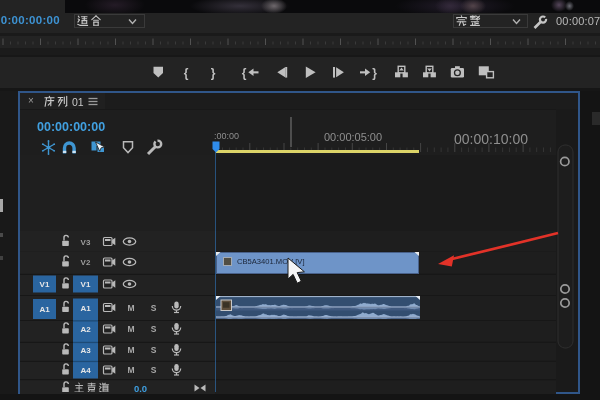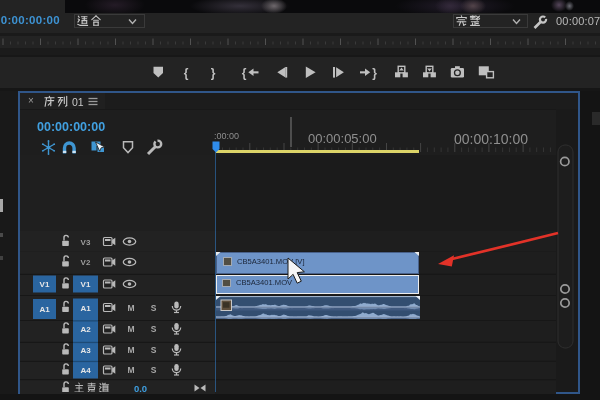--- a/index.html
+++ b/index.html
@@ -273,21 +273,21 @@
       <rect x="77" y="8.5" width="7.5" height="6" fill="#3f96d2" stroke="#1e1e1e" stroke-width="1"></rect>
       <path d="M75.5,4 l4.2,9.2 1.4,-3.4 3.6,-0.8 z" fill="#eef5fb" stroke="#1e1e1e" stroke-width="0.8"></path>
       <path d="M103.5,3.8 h9 v6 l-4.5,4.8 l-4.5,-4.8 z" fill="none" stroke="#b9b9b9" stroke-width="1.5"></path>
       <g>
         <path d="M128,16 L135.8,8.2" stroke="#b9b9b9" stroke-width="3" fill="none"></path>
         <circle cx="137.8" cy="6" r="3.4" stroke="#b9b9b9" stroke-width="2.4" fill="none"></circle>
         <path d="M137.8,6 L131.8,-0.8 L137.0,-1.6 Z" fill="#1e1e1e"></path>
       </g>
     </svg>
 <div class="a" style="left:214px;top:131px;color:#8f8f8f;font-size:9px">:00:00</div>
-<div class="a" style="left:308px;top:131px;color:#8f8f8f;font-size:13px">00:00:05:00</div>
+<div class="a" style="left:324px;top:131px;color:#8f8f8f;font-size:11px">00:00:05:00</div>
 <div class="a" style="left:454px;top:131px;color:#8f8f8f;font-size:14px">00:00:10:00</div>
 <svg class="a" style="left:215px;top:109px" width="341" height="46" xmlns="http://www.w3.org/2000/svg">
       <line x1="0.7" y1="34" x2="0.7" y2="43" stroke="#454545" stroke-width="1"></line>
       <line x1="7.5" y1="38.5" x2="7.5" y2="43" stroke="#343434" stroke-width="1"></line>
       <line x1="14.4" y1="38.5" x2="14.4" y2="43" stroke="#343434" stroke-width="1"></line>
       <line x1="21.2" y1="38.5" x2="21.2" y2="43" stroke="#343434" stroke-width="1"></line>
       <line x1="28.0" y1="38.5" x2="28.0" y2="43" stroke="#343434" stroke-width="1"></line>
       <line x1="34.8" y1="34" x2="34.8" y2="43" stroke="#454545" stroke-width="1"></line>
       <line x1="41.7" y1="38.5" x2="41.7" y2="43" stroke="#343434" stroke-width="1"></line>
       <line x1="48.5" y1="38.5" x2="48.5" y2="43" stroke="#343434" stroke-width="1"></line>
@@ -533,24 +533,20 @@
       </g>
     </svg>
 <div class="a" style="left:216px;top:252px;width:203px;height:21.5px;background:#6e94c8;box-sizing:border-box;border:1px solid #49618a">
 <div class="a" style="left:6px;top:4px;width:8.5px;height:8.5px;background:#514e44;border:1px solid #a4aab2;box-sizing:border-box"></div>
 <div class="a" style="left:20px;top:3.5px;color:#1a2436;font-size:7.6px;letter-spacing:0px;white-space:nowrap">CB5A3401.MOV [V]</div>
     </div>
 <svg class="a" style="left:216px;top:252px" width="203" height="8" xmlns="http://www.w3.org/2000/svg">
       <path d="M0,0 L4.5,0 L0,4 Z" fill="#ececec"></path>
       <path d="M203,0 L198.5,0 L203,4 Z" fill="#ececec"></path>
     </svg>
-<div class="a" style="left:216px;top:274.5px;width:203px;height:19.5px;background:#6e94c8;box-sizing:border-box;border:1.8px solid #ededed">
-<div class="a" style="left:5px;top:3px;width:8.5px;height:8.5px;background:#514e44;border:1px solid #a4aab2;box-sizing:border-box"></div>
-<div class="a" style="left:19px;top:2.8px;color:#1a2436;font-size:7.6px;letter-spacing:0px;white-space:nowrap">CB5A3401.MOV</div>
-    </div>
 <svg width="204" height="23" viewBox="0 0 204 23" style="position:absolute;left:216px;top:296px" xmlns="http://www.w3.org/2000/svg">
 <rect x="0" y="0" width="204" height="23" fill="#334e70"></rect>
 <rect x="0" y="11.9" width="204" height="2.6" fill="#40597e"></rect>
 <rect x="0" y="21.9" width="204" height="1.1" fill="#40597e"></rect>
 <path d="M0,10.8 L0,10.6 L1,10.5 L2,10.5 L3,10.4 L4,10.5 L5,10.6 L6,10.4 L7,10.6 L8,10.6 L9,10.5 L10,10.4 L11,10.5 L12,10.5 L13,10.5 L14,10.4 L15,10.5 L16,10.3 L17,10.0 L18,9.9 L19,9.6 L20,9.1 L21,9.2 L22,9.8 L23,10.2 L24,10.5 L25,10.4 L26,10.4 L27,10.5 L28,10.4 L29,10.6 L30,10.6 L31,10.5 L32,10.4 L33,10.5 L34,10.6 L35,10.5 L36,10.5 L37,10.4 L38,10.5 L39,10.4 L40,10.1 L41,10.1 L42,9.5 L43,9.4 L44,8.8 L45,9.0 L46,8.4 L47,8.1 L48,8.5 L49,8.2 L50,8.3 L51,8.7 L52,9.2 L53,9.0 L54,9.2 L55,9.2 L56,9.1 L57,8.9 L58,8.9 L59,8.5 L60,9.2 L61,9.5 L62,10.0 L63,9.9 L64,9.9 L65,9.3 L66,9.2 L67,8.7 L68,8.7 L69,8.9 L70,9.0 L71,9.5 L72,10.1 L73,10.3 L74,10.4 L75,10.6 L76,10.4 L77,10.4 L78,10.5 L79,10.5 L80,10.5 L81,10.4 L82,10.6 L83,10.4 L84,10.6 L85,10.4 L86,10.6 L87,10.6 L88,10.5 L89,10.4 L90,10.3 L91,10.3 L92,9.8 L93,9.6 L94,9.5 L95,9.7 L96,9.9 L97,10.1 L98,10.3 L99,10.5 L100,10.4 L101,10.5 L102,10.6 L103,10.5 L104,10.5 L105,10.4 L106,10.1 L107,9.9 L108,9.4 L109,9.2 L110,9.3 L111,9.3 L112,9.6 L113,9.8 L114,10.2 L115,10.2 L116,10.5 L117,10.4 L118,10.6 L119,10.5 L120,10.6 L121,10.6 L122,10.5 L123,10.6 L124,10.6 L125,10.6 L126,10.5 L127,10.6 L128,10.6 L129,10.6 L130,10.5 L131,10.5 L132,10.6 L133,10.5 L134,10.6 L135,10.4 L136,10.2 L137,10.1 L138,10.0 L139,9.9 L140,9.7 L141,9.2 L142,8.8 L143,8.5 L144,7.6 L145,7.5 L146,7.9 L147,6.7 L148,7.2 L149,6.8 L150,7.4 L151,7.5 L152,7.4 L153,7.7 L154,7.8 L155,8.2 L156,7.6 L157,8.0 L158,7.8 L159,7.6 L160,7.9 L161,8.7 L162,9.2 L163,9.3 L164,8.9 L165,8.7 L166,8.7 L167,8.0 L168,7.9 L169,8.4 L170,9.0 L171,9.2 L172,9.4 L173,9.9 L174,10.1 L175,10.4 L176,10.5 L177,10.6 L178,10.6 L179,10.6 L180,10.6 L181,10.4 L182,10.5 L183,10.5 L184,10.6 L185,10.5 L186,10.6 L187,10.5 L188,10.4 L189,10.4 L190,10.4 L191,10.1 L192,9.8 L193,9.7 L194,8.6 L195,8.3 L196,8.2 L197,8.0 L198,7.3 L199,7.8 L200,9.0 L201,9.0 L202,9.8 L203,10.2 L204,10.8 Z" fill="#8fabce"></path>
 <path d="M0,20.9 L0,20.6 L1,20.6 L2,20.7 L3,20.5 L4,20.7 L5,20.6 L6,20.6 L7,20.6 L8,20.6 L9,20.3 L10,20.0 L11,19.7 L12,18.7 L13,18.9 L14,18.2 L15,18.5 L16,19.2 L17,19.5 L18,20.0 L19,20.1 L20,20.0 L21,19.5 L22,19.4 L23,18.9 L24,19.2 L25,19.3 L26,19.4 L27,20.0 L28,20.1 L29,20.5 L30,20.5 L31,20.5 L32,20.6 L33,20.7 L34,20.5 L35,20.5 L36,20.6 L37,20.6 L38,20.6 L39,20.4 L40,20.3 L41,20.0 L42,19.6 L43,19.3 L44,18.9 L45,18.7 L46,18.0 L47,17.6 L48,17.6 L49,18.5 L50,18.1 L51,18.9 L52,19.1 L53,19.3 L54,19.2 L55,19.1 L56,18.8 L57,19.0 L58,18.8 L59,19.0 L60,19.3 L61,19.3 L62,19.9 L63,20.0 L64,20.0 L65,19.7 L66,19.3 L67,18.8 L68,18.6 L69,18.9 L70,18.9 L71,19.7 L72,20.1 L73,20.3 L74,20.4 L75,20.6 L76,20.6 L77,20.6 L78,20.7 L79,20.5 L80,20.7 L81,20.6 L82,20.6 L83,20.6 L84,20.6 L85,20.5 L86,20.6 L87,20.5 L88,20.6 L89,20.6 L90,20.4 L91,20.2 L92,19.6 L93,19.3 L94,19.4 L95,19.4 L96,19.8 L97,20.1 L98,20.5 L99,20.6 L100,20.6 L101,20.5 L102,20.7 L103,20.7 L104,20.6 L105,20.4 L106,20.1 L107,19.9 L108,19.4 L109,19.1 L110,18.9 L111,18.9 L112,19.4 L113,19.7 L114,20.0 L115,20.3 L116,20.4 L117,20.6 L118,20.7 L119,20.6 L120,20.7 L121,20.7 L122,20.6 L123,20.6 L124,20.5 L125,20.6 L126,20.6 L127,20.7 L128,20.6 L129,20.7 L130,20.6 L131,20.7 L132,20.5 L133,20.6 L134,20.6 L135,20.5 L136,20.5 L137,20.3 L138,20.1 L139,19.9 L140,19.7 L141,19.2 L142,18.7 L143,18.5 L144,17.9 L145,17.7 L146,16.8 L147,16.3 L148,17.3 L149,17.2 L150,16.9 L151,17.5 L152,17.9 L153,18.2 L154,17.7 L155,17.6 L156,17.1 L157,16.8 L158,17.1 L159,18.0 L160,18.2 L161,18.9 L162,19.4 L163,19.4 L164,18.9 L165,19.1 L166,18.8 L167,18.3 L168,18.0 L169,18.4 L170,18.7 L171,19.2 L172,19.5 L173,19.8 L174,20.2 L175,20.5 L176,20.7 L177,20.6 L178,20.5 L179,20.5 L180,20.7 L181,20.6 L182,20.5 L183,20.7 L184,20.5 L185,20.6 L186,20.7 L187,20.7 L188,20.7 L189,20.6 L190,20.4 L191,20.1 L192,19.8 L193,19.5 L194,18.3 L195,18.3 L196,18.3 L197,17.8 L198,18.2 L199,18.3 L200,18.9 L201,19.5 L202,19.7 L203,20.1 L204,20.9 Z" fill="#8fabce"></path>
 <path d="M0,10.6 L0,10.7 L1,10.7 L2,10.7 L3,10.7 L4,10.7 L5,10.7 L6,10.7 L7,10.7 L8,10.7 L9,10.7 L10,10.7 L11,10.7 L12,10.7 L13,10.7 L14,10.7 L15,10.7 L16,10.8 L17,10.9 L18,10.9 L19,11.1 L20,11.2 L21,11.2 L22,11.0 L23,10.8 L24,10.7 L25,10.7 L26,10.8 L27,10.7 L28,10.7 L29,10.7 L30,10.7 L31,10.7 L32,10.7 L33,10.7 L34,10.7 L35,10.7 L36,10.7 L37,10.7 L38,10.7 L39,10.8 L40,10.8 L41,10.9 L42,11.1 L43,11.1 L44,11.3 L45,11.3 L46,11.5 L47,11.6 L48,11.5 L49,11.6 L50,11.5 L51,11.4 L52,11.2 L53,11.3 L54,11.2 L55,11.2 L56,11.2 L57,11.3 L58,11.3 L59,11.5 L60,11.2 L61,11.1 L62,10.9 L63,11.0 L64,10.9 L65,11.2 L66,11.2 L67,11.4 L68,11.4 L69,11.3 L70,11.3 L71,11.1 L72,10.8 L73,10.8 L74,10.7 L75,10.7 L76,10.8 L77,10.7 L78,10.7 L79,10.7 L80,10.7 L81,10.7 L82,10.7 L83,10.7 L84,10.7 L85,10.7 L86,10.7 L87,10.7 L88,10.7 L89,10.7 L90,10.8 L91,10.8 L92,11.0 L93,11.1 L94,11.1 L95,11.0 L96,10.9 L97,10.9 L98,10.8 L99,10.7 L100,10.7 L101,10.7 L102,10.7 L103,10.7 L104,10.7 L105,10.7 L106,10.9 L107,11.0 L108,11.2 L109,11.2 L110,11.2 L111,11.2 L112,11.1 L113,11.0 L114,10.8 L115,10.8 L116,10.7 L117,10.8 L118,10.7 L119,10.7 L120,10.7 L121,10.7 L122,10.7 L123,10.7 L124,10.7 L125,10.7 L126,10.7 L127,10.7 L128,10.7 L129,10.7 L130,10.7 L131,10.7 L132,10.7 L133,10.7 L134,10.7 L135,10.8 L136,10.8 L137,10.9 L138,10.9 L139,10.9 L140,11.0 L141,11.2 L142,11.4 L143,11.5 L144,11.8 L145,11.8 L146,11.7 L147,12.2 L148,12.0 L149,12.1 L150,11.9 L151,11.9 L152,11.9 L153,11.8 L154,11.8 L155,11.6 L156,11.8 L157,11.7 L158,11.7 L159,11.8 L160,11.7 L161,11.4 L162,11.2 L163,11.2 L164,11.3 L165,11.4 L166,11.4 L167,11.7 L168,11.7 L169,11.5 L170,11.3 L171,11.2 L172,11.1 L173,10.9 L174,10.9 L175,10.7 L176,10.7 L177,10.7 L178,10.7 L179,10.7 L180,10.7 L181,10.7 L182,10.7 L183,10.7 L184,10.7 L185,10.7 L186,10.7 L187,10.7 L188,10.7 L189,10.8 L190,10.7 L191,10.9 L192,11.0 L193,11.0 L194,11.4 L195,11.5 L196,11.6 L197,11.7 L198,11.9 L199,11.8 L200,11.3 L201,11.3 L202,11.0 L203,10.8 L204,10.6 Z" fill="#6e8ab0" transform="translate(0,1.4)"></path>
 <path d="M0,20.7 L0,20.8 L1,20.8 L2,20.8 L3,20.8 L4,20.8 L5,20.8 L6,20.8 L7,20.8 L8,20.8 L9,20.9 L10,21.1 L11,21.2 L12,21.5 L13,21.5 L14,21.7 L15,21.6 L16,21.4 L17,21.2 L18,21.0 L19,21.0 L20,21.0 L21,21.2 L22,21.3 L23,21.4 L24,21.4 L25,21.3 L26,21.3 L27,21.0 L28,21.0 L29,20.9 L30,20.8 L31,20.9 L32,20.8 L33,20.8 L34,20.9 L35,20.9 L36,20.8 L37,20.8 L38,20.8 L39,20.9 L40,20.9 L41,21.1 L42,21.2 L43,21.3 L44,21.4 L45,21.6 L46,21.8 L47,22.0 L48,22.0 L49,21.6 L50,21.8 L51,21.5 L52,21.4 L53,21.3 L54,21.4 L55,21.4 L56,21.5 L57,21.4 L58,21.5 L59,21.4 L60,21.3 L61,21.3 L62,21.1 L63,21.1 L64,21.1 L65,21.2 L66,21.3 L67,21.5 L68,21.6 L69,21.5 L70,21.5 L71,21.2 L72,21.0 L73,20.9 L74,20.9 L75,20.8 L76,20.8 L77,20.8 L78,20.8 L79,20.8 L80,20.8 L81,20.8 L82,20.8 L83,20.8 L84,20.8 L85,20.8 L86,20.8 L87,20.8 L88,20.8 L89,20.8 L90,20.9 L91,21.0 L92,21.2 L93,21.3 L94,21.3 L95,21.3 L96,21.1 L97,21.0 L98,20.8 L99,20.8 L100,20.8 L101,20.8 L102,20.8 L103,20.8 L104,20.8 L105,20.9 L106,21.0 L107,21.1 L108,21.3 L109,21.4 L110,21.4 L111,21.5 L112,21.3 L113,21.2 L114,21.0 L115,20.9 L116,20.9 L117,20.8 L118,20.8 L119,20.8 L120,20.8 L121,20.8 L122,20.8 L123,20.8 L124,20.8 L125,20.8 L126,20.8 L127,20.8 L128,20.8 L129,20.8 L130,20.8 L131,20.8 L132,20.8 L133,20.8 L134,20.8 L135,20.8 L136,20.8 L137,20.9 L138,21.0 L139,21.1 L140,21.1 L141,21.3 L142,21.5 L143,21.6 L144,21.9 L145,21.9 L146,22.3 L147,22.4 L148,22.1 L149,22.1 L150,22.2 L151,22.0 L152,21.8 L153,21.7 L154,21.9 L155,22.0 L156,22.2 L157,22.3 L158,22.2 L159,21.8 L160,21.7 L161,21.5 L162,21.3 L163,21.3 L164,21.4 L165,21.4 L166,21.5 L167,21.7 L168,21.8 L169,21.7 L170,21.5 L171,21.3 L172,21.2 L173,21.1 L174,21.0 L175,20.8 L176,20.8 L177,20.8 L178,20.8 L179,20.8 L180,20.8 L181,20.8 L182,20.8 L183,20.8 L184,20.8 L185,20.8 L186,20.8 L187,20.8 L188,20.8 L189,20.8 L190,20.9 L191,21.0 L192,21.1 L193,21.3 L194,21.7 L195,21.7 L196,21.7 L197,21.9 L198,21.7 L199,21.7 L200,21.5 L201,21.2 L202,21.2 L203,21.0 L204,20.7 Z" fill="#6e8ab0" transform="translate(0,1.4)"></path>
 <rect x="0" y="10.5" width="204" height="1.1" fill="#9fb0cc"></rect>
 <rect x="0" y="20.6" width="204" height="1.1" fill="#9fb0cc"></rect>

